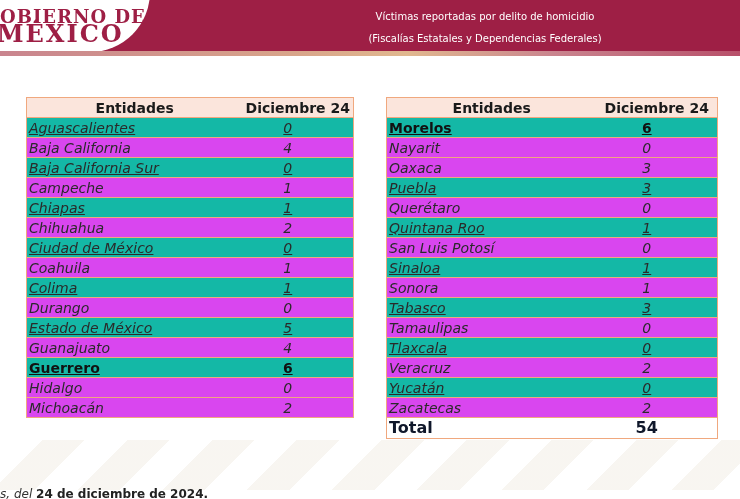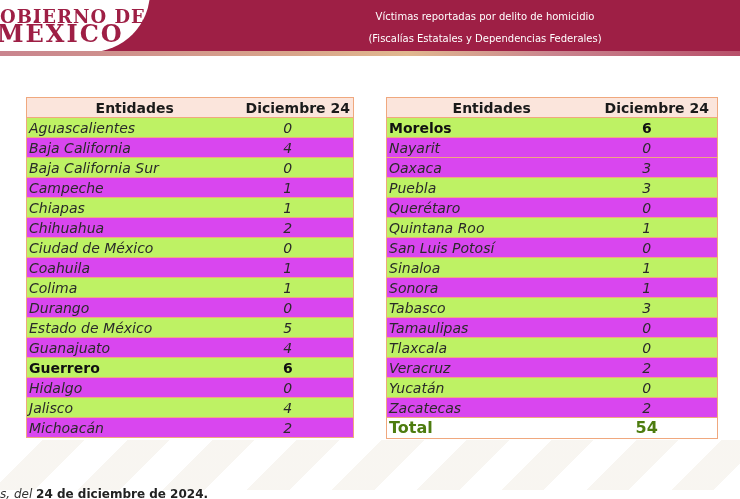--- a/index.html
+++ b/index.html
@@ -39,26 +39,26 @@
   table.data {
     position: absolute; border-collapse: collapse; border: 1.5px solid #f0a87e;
     table-layout: fixed;
   }
   table.data td {
     border-top: 1.5px solid #f0a87e;
     height: 20px; padding: 0 2px; font-size: 14px; color: #2a2a2a;
     white-space: nowrap; overflow: hidden; line-height: 18px;
   }
   table.data tr.h td { background: #fbe5dc; font-weight: bold; color: #1a1a1a; text-align: center; font-size: 14px; padding-left: 22px; }
-  table.data tr.odd td { background: #bef264; }
+  table.data tr.odd td { background: #14b8a6; text-decoration: underline; }
   table.data tr.even td { background: #d946ef; }
   table.data td.name { font-style: italic; text-align: left; }
   table.data td.val { font-style: italic; text-align: center; }
   table.data tr.bold td { font-style: normal; font-weight: bold; color: #111; font-size: 14px; }
-  table.data tr.total td { font-style: normal; font-weight: bold; color: #4d7c0f; font-size: 16px; height: 21px; background: #ffffff; }
+  table.data tr.total td { font-style: normal; font-weight: bold; color: #0f172a; font-size: 16px; height: 21px; background: #ffffff; }
 
   #tbl-left { left: 26px; top: 97px; width: 327px; }
   #tbl-left col.c1 { width: 196px; }
   #tbl-left col.c2 { width: 131px; }
   #tbl-right { left: 386px; top: 97px; width: 331px; }
   #tbl-right col.c1 { width: 190px; }
   #tbl-right col.c2 { width: 141px; }
 
   .footnote {
     position: absolute; left: 0; top: 487px; font-size: 12px; color: #333; white-space: nowrap;
@@ -140,24 +140,20 @@
         <td class="name">Guanajuato</td>
         <td class="val">4</td>
       </tr>
   <tr class="odd bold">
         <td class="name">Guerrero</td>
         <td class="val">6</td>
       </tr>
   <tr class="even">
         <td class="name">Hidalgo</td>
         <td class="val">0</td>
-      </tr>
-  <tr class="odd">
-        <td class="name">Jalisco</td>
-        <td class="val">4</td>
       </tr>
   <tr class="even">
         <td class="name">Michoacán</td>
         <td class="val">2</td>
       </tr>
 </tbody>
   </table>
 
 <table class="data" id="tbl-right">
   <colgroup>

